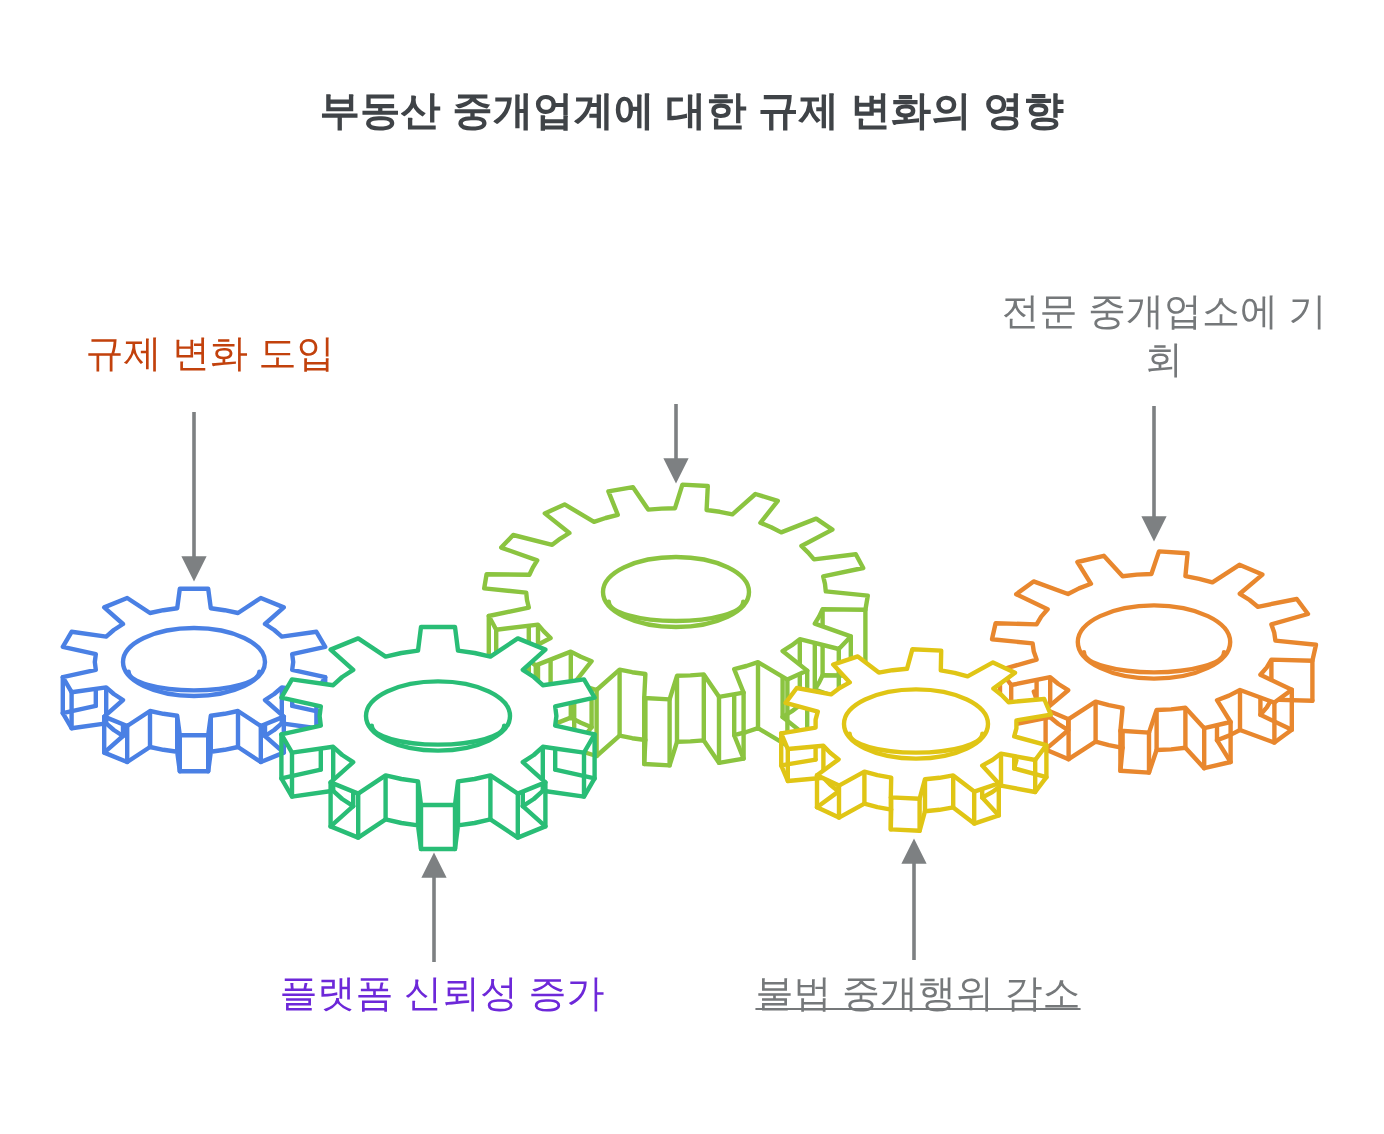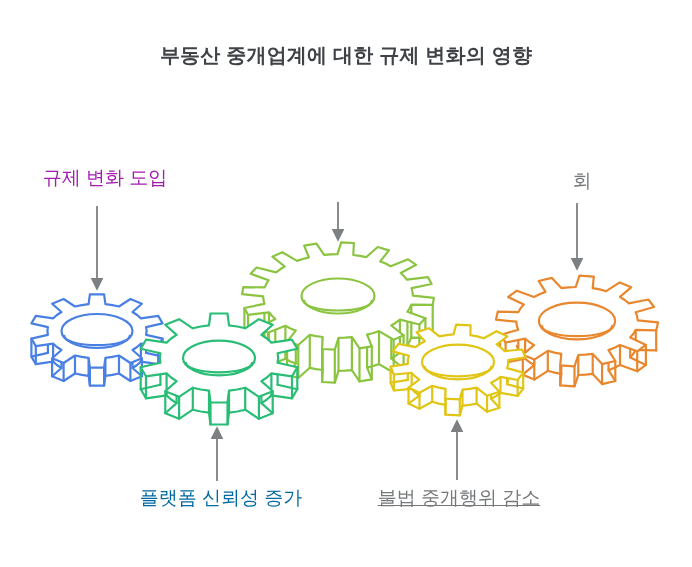--- a/index.html
+++ b/index.html
@@ -183,21 +183,21 @@
         <line x1="411.7" y1="372.9" x2="411.7" y2="388.9"></line>
         <line x1="393.9" y1="374.5" x2="393.9" y2="390.5"></line>
         <line x1="390.6" y1="366.7" x2="390.6" y2="382.7"></line>
         <line x1="407.8" y1="363.8" x2="407.8" y2="379.8"></line>
         <path d="M453.5,334.4L456.2,324.6L470.6,325.3L470.4,335.2L477.3,336.4L483.8,338.2L496.5,331.2L507.5,336.4L496.7,344.3L500.9,347.6L504.3,351.1L522.1,349.5L525.4,357.3L508.2,360.2L508.2,364.2L507.1,368.2L523.2,372.6L517.6,380.0L500.5,376.8L496.2,380.0L491.1,382.8L499.4,391.7L487.1,395.8L476.6,387.7L469.7,388.9L462.5,389.6L459.8,399.4L445.4,398.7L445.6,388.8L438.7,387.6L432.2,385.8L419.5,392.8L408.5,387.6L419.3,379.7L415.1,376.4L411.7,372.9L393.9,374.5L390.6,366.7L407.8,363.8L407.8,359.8L408.9,355.8L392.8,351.4L398.4,344.0L415.5,347.2L419.8,344.0L424.9,341.2L416.6,332.3L428.9,328.2L439.4,336.3L446.3,335.1Z" fill="#ffffff"></path>
         <ellipse cx="458" cy="362" rx="36.0" ry="17.3" fill="#ffffff"></ellipse>
         <path d="M424.8,366.8 A33.2,9.5 0 0 0 491.2,366.8"></path>
       </g>
     </svg>
 
-  <div class="label l1" style="color: #a21caf;">규제 변화 도입</div>
-
-
-  <div class="label l3" style="color: rgb(117, 120, 122);"><br><span>회</span></div>
-
-  <div class="label l4" style="color: #0369a1;">플랫폼 신뢰성 증가</div>
+  <div class="label l1" style="color: #c2410c;">규제 변화 도입</div>
+
+
+  <div class="label l3" style="color: rgb(117, 120, 122);"><span>전문 중개업소에 기</span><br><span>회</span></div>
+
+  <div class="label l4" style="color: #6d28d9;">플랫폼 신뢰성 증가</div>
 
   <div class="label l5" style="color: rgb(117, 120, 122); text-decoration: underline;">불법 중개행위 감소</div>
 </div>
 
 </body></html>

